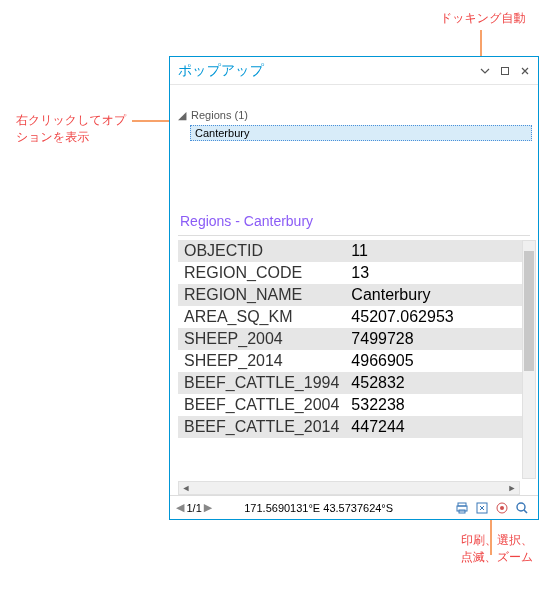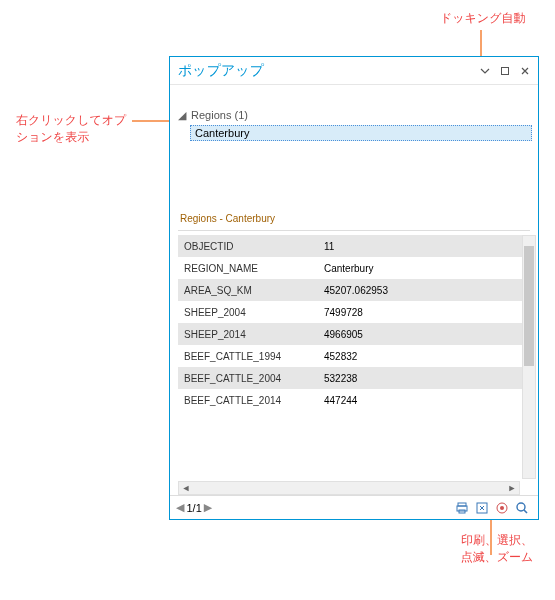--- a/index.html
+++ b/index.html
@@ -59,29 +59,29 @@
   .tree-item {
     margin: 1px 0 4px 14px;
     padding: 1px 4px;
     border: 1px dotted #4a90d9;
     background: #d8ecf9;
     font-size: 11px;
   }
 
   .section-gap { height: 60px; }
   .detail-title {
-    color: #a16207; font-size: 10px; padding: 6px 10px 4px 10px;
+    color: #8b5cf6; font-size: 14px; padding: 6px 10px 4px 10px;
   }
   .hr { height: 1px; background: #ddd; margin: 2px 8px 4px 8px; }
 
   .grid-wrap {
     flex: 1; overflow: hidden; padding: 0 4px 0 8px; position: relative;
   }
   .grid {
-    width: 100%; border-collapse: collapse; font-size: 10px;
+    width: 100%; border-collapse: collapse; font-size: 16px;
   }
   .grid tr { height: 22px; }
   .grid tr:nth-child(odd) { background: #e6e6e6; }
   .grid tr:nth-child(even) { background: #fff; }
   .grid td { padding: 0 6px; border: none; }
   .grid td.k { width: 140px; color: #333; }
   .grid td.v { color: #000; margin-left: 28px; }
   .vscroll {
     position: absolute; right: 2px; top: 0; bottom: 16px; width: 14px;
     background: #f0f0f0; border: 1px solid #e0e0e0;
@@ -167,20 +167,24 @@
   <div class="hr"></div>
 
   <div class="grid-wrap">
     <table class="grid">
       <tbody id="grid-body">
           <tr>
             <td class="k">OBJECTID</td>
             <td class="v">11</td>
           </tr>
           <tr>
+            <td class="k">REGION_CODE</td>
+            <td class="v">13</td>
+          </tr>
+          <tr>
             <td class="k">REGION_NAME</td>
             <td class="v">Canterbury</td>
           </tr>
           <tr>
             <td class="k">AREA_SQ_KM</td>
             <td class="v">45207.062953</td>
           </tr>
           <tr>
             <td class="k">SHEEP_2004</td>
             <td class="v">7499728</td>
@@ -210,20 +214,21 @@
       <div class="harrow" style="left:0">◄</div>
       <div class="harrow" style="right:0">►</div>
     </div>
   </div>
 
   <div class="statusbar">
     <span class="sb-nav">◀</span>
     <span>1/1</span>
     <span class="sb-nav" style="margin-left:2px">▶</span>
     <span style="flex:0 0 30px"></span>
+    <span>171.5690131°E 43.5737624°S</span>
     <span style="flex:1"></span>
     <span class="sb-btn">
       <svg width="14" height="14" viewBox="0 0 14 14">
           <rect x="3" y="2" width="8" height="3" fill="none" stroke="#3a78b8"></rect>
           <rect x="2" y="5" width="10" height="5" fill="none" stroke="#3a78b8"></rect>
           <rect x="4" y="9" width="6" height="3" fill="none" stroke="#3a78b8"></rect>
         </svg>
     </span>
     <span class="sb-btn">
       <svg width="14" height="14" viewBox="0 0 14 14">

